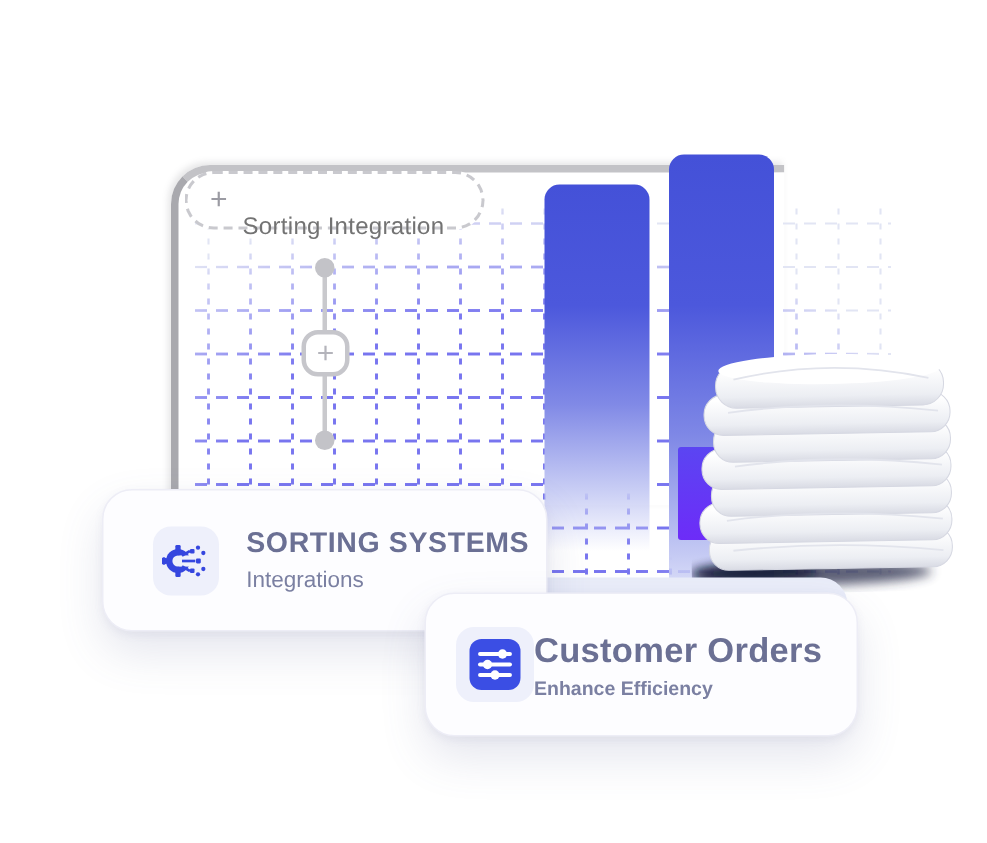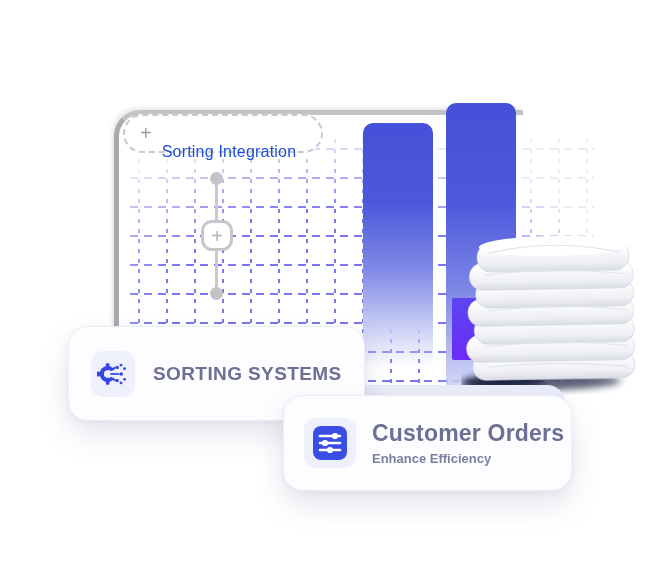--- a/index.html
+++ b/index.html
@@ -37,21 +37,21 @@
   }
 
   
   .badge{
     left:123px;top:114px;width:200px;height:39px;background:#ffffff;
     border:2px dashed #c9c9ce;border-radius:21px;z-index:4;
     display:flex;align-items:center;gap:10px;padding:0 0 0 15px;
     box-sizing:border-box;cursor:pointer;
   }
   .badge .plus{color:#9b9ba3;font-size:20px;font-weight:400;line-height:1;margin-top:-2px;}
-  .badge .lbl{color:#1d4ed8;font-size:16px;letter-spacing:.2px;margin-top:36px;}
+  .badge .lbl{color:#737373;font-size:16px;letter-spacing:.2px;margin-top:36px;}
 
   
   .bar{width:70px;border-radius:10px 10px 0 0;z-index:3;}
   .bar.left{left:363px;top:123px;height:252px;
     background:linear-gradient(180deg,#4451d8 0%,#4c58dc 32%,#8089e6 58%,#c6cbf4 80%,rgba(255,255,255,0) 97%);}
   .bar.right{left:446px;top:103px;height:335px;
     background:linear-gradient(180deg,#4451d8 0%,#4c58dc 30%,#7f88e6 56%,#c6cbf4 80%,rgba(255,255,255,0) 97%);}
 
   
   .accent-bar{left:452px;top:298px;width:28px;height:62px;z-index:3;
@@ -61,22 +61,22 @@
   .stack{left:460px;top:230px;width:190px;height:165px;z-index:4;transform:rotate(-1deg);}
 
   
   .ghost-card{left:301px;top:385px;width:264px;height:72px;border-radius:18px;
     background:#eaedf9;z-index:5;}
   .card{
     background:#fdfdff;border:1px solid #ededf6;border-radius:20px;z-index:6;
     box-shadow:0 14px 30px rgba(96,100,150,.16),0 2px 6px rgba(96,100,150,.08);
     display:flex;align-items:center;box-sizing:border-box;cursor:pointer;
   }
-  .card.sorting{left:68px;top:326px;width:297px;height:95px;padding:0 0 0 22px;gap:18px;}
-  .card.orders{left:283px;top:395px;width:289px;height:96px;padding:0 0 0 20px;gap:16px;}
+  .card.sorting{left:68px;top:326px;width:297px;height:95px;padding:0 0 0 22px;gap:18px;justify-content:center;}
+  .card.orders{left:283px;top:395px;width:289px;height:96px;padding:0 0 0 20px;}
   .icon-tile{
     background:#eef0fb;border-radius:12px;display:flex;align-items:center;justify-content:center;
     flex:0 0 auto;
   }
   .card.sorting .icon-tile{width:44px;height:46px;}
   .card.orders .icon-tile{width:52px;height:50px;}
   .card-text{display:flex;flex-direction:column;gap:4px;}
   .card.sorting .title{color:#6b7094;font-size:19px;font-weight:700;letter-spacing:.4px;}
   .card.sorting .subtitle{color:#7b80a2;font-size:15px;}
   .card.orders .title{color:#6b7094;font-size:23px;font-weight:700;letter-spacing:.2px;}
@@ -237,20 +237,21 @@
       <rect x="13" y="13.8" width="9" height="8.4" fill="#eef0fb"></rect>
       <g stroke="#3546df" stroke-width="2" fill="none">
         <path d="M15,18 H25"></path>
         <path d="M15,14 L21,10.5"></path>
         <path d="M15,22 L21,25.5"></path>
       </g>
     </svg>
   </div>
   <div class="card-text">
     <span class="title">SORTING SYSTEMS</span>
+    <span class="subtitle">Integrations</span>
   </div>
 </div>
 
 <div class="abs card orders">
   <div class="icon-tile">
     <svg width="36" height="36" viewBox="0 0 36 36">
       <rect x="1" y="1" width="34" height="34" rx="8" fill="#3b4ee4"></rect>
       <g stroke="#ffffff" stroke-width="2.6" stroke-linecap="round">
         <path d="M8,11 H28"></path>
         <path d="M8,18 H28"></path>

